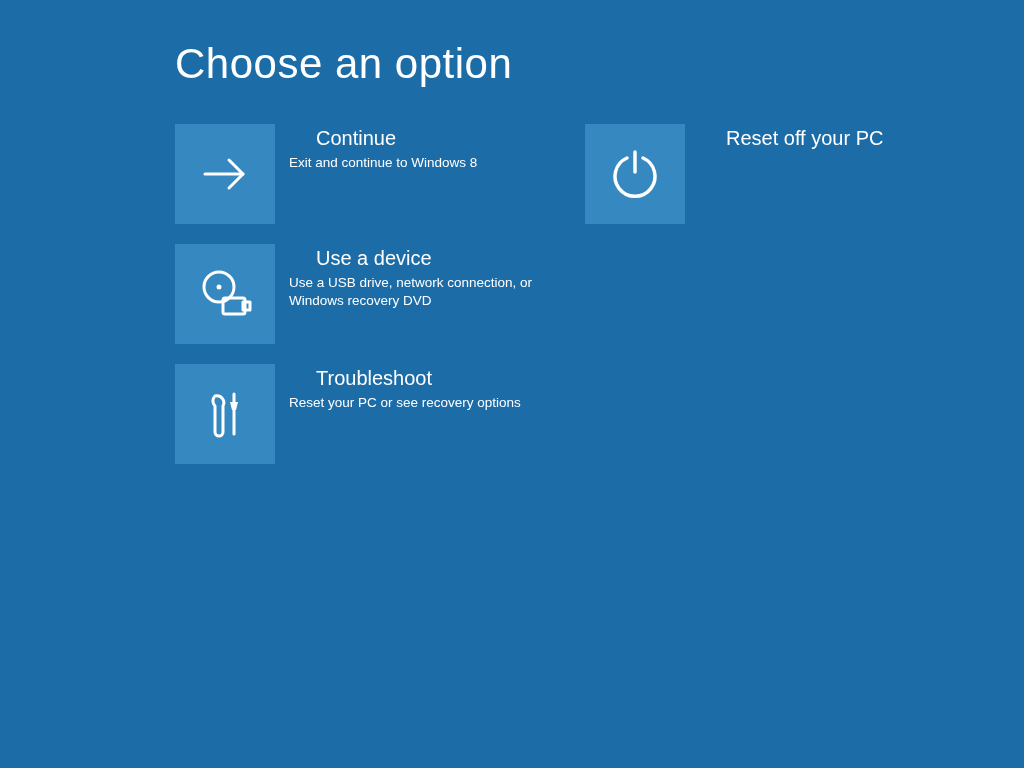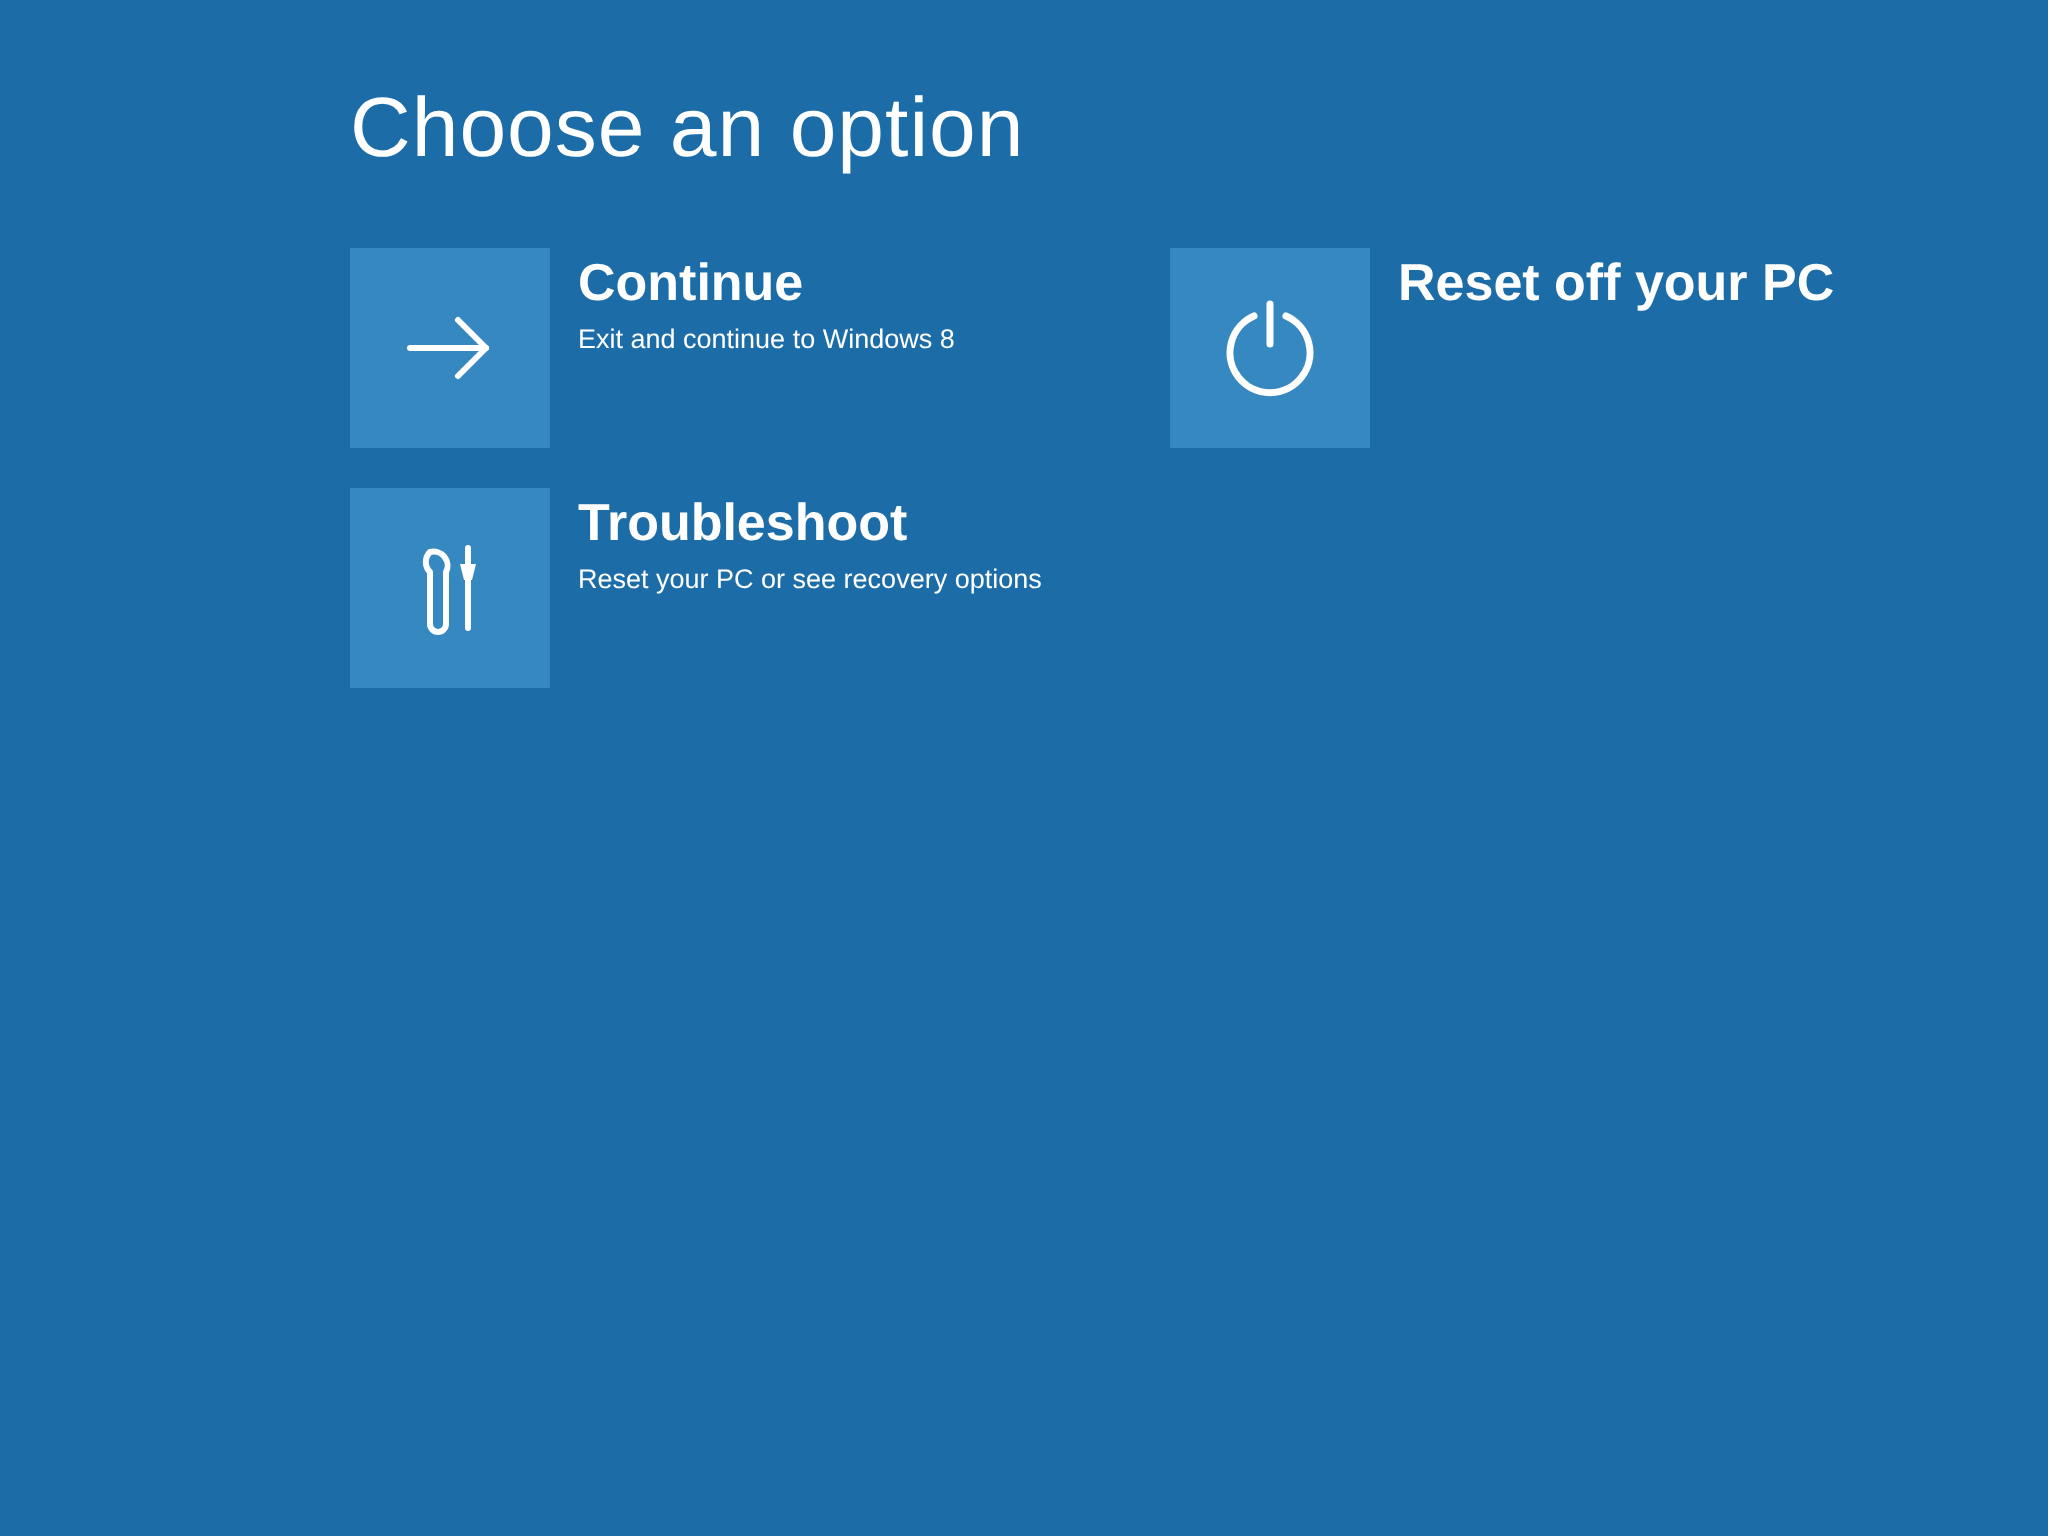--- a/index.html
+++ b/index.html
@@ -43,24 +43,25 @@
     flex: 0 0 100px;
     display: flex;
     align-items: center;
     justify-content: center;
   }
   .text {
     padding: 2px 0 0 14px;
     max-width: 260px;
   }
   .opt-title {
-    font-size: 26px;
-    font-weight: 700;
+    font-size: 20px;
+    font-weight: 400;
     line-height: 1.2;
     margin-bottom: 4px;
+    margin-left: 27px;
   }
   .opt-desc {
     font-size: 13.5px;
     font-weight: 400;
     line-height: 1.35;
     color: #ffffff;
   }
 </style>
 </head>
 <body>
@@ -92,20 +93,37 @@
             <line x1="28" y1="6" x2="28" y2="26"></line>
           </svg>
         </div>
         <div class="text">
           <div class="opt-title">Reset off your PC</div>
           <div class="opt-desc"></div>
         </div>
       </div>
     </div>
 
+    <div class="row">
+
+      <div class="option">
+        <div class="tile">
+          <svg width="60" height="60" viewBox="0 0 60 60" fill="none" stroke="#ffffff" stroke-width="3" stroke-linecap="round" stroke-linejoin="round">
+            <circle cx="24" cy="23" r="15"></circle>
+            <circle cx="24" cy="23" r="2.5" fill="#ffffff" stroke="none"></circle>
+            <rect x="28" y="34" width="22" height="16" rx="2"></rect>
+            <rect x="48" y="38" width="7" height="8"></rect>
+          </svg>
+        </div>
+        <div class="text">
+          <div class="opt-title">Use a device</div>
+          <div class="opt-desc">Use a USB drive, network connection, or Windows recovery DVD</div>
+        </div>
+      </div>
+    </div>
 
     <div class="row">
 
       <div class="option">
         <div class="tile">
           <svg width="56" height="56" viewBox="0 0 56 56" fill="none" stroke="#ffffff" stroke-width="3" stroke-linecap="round" stroke-linejoin="round">
 
             <path d="M18 10 a7 7 0 0 1 8 10 L26 46 a4 4 0 0 1 -8 0 L18 20 a7 7 0 0 1 0 -10 Z"></path>
 
             <line x1="37" y1="8" x2="37" y2="16"></line>

